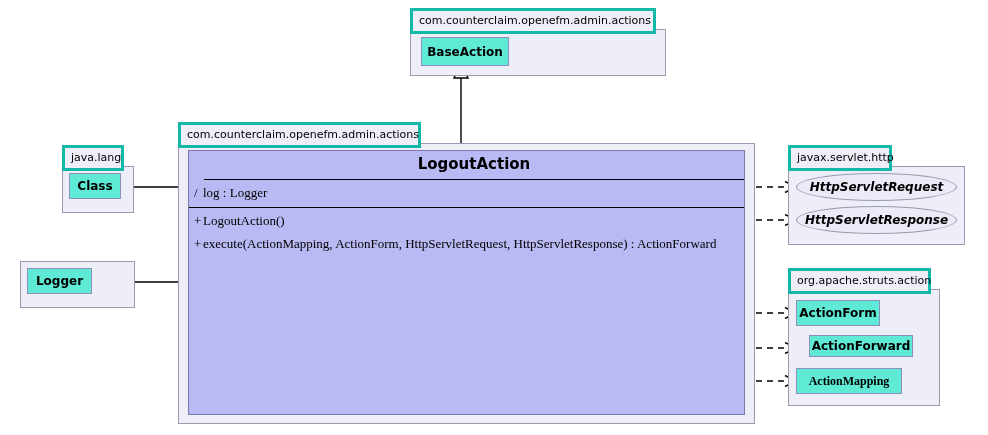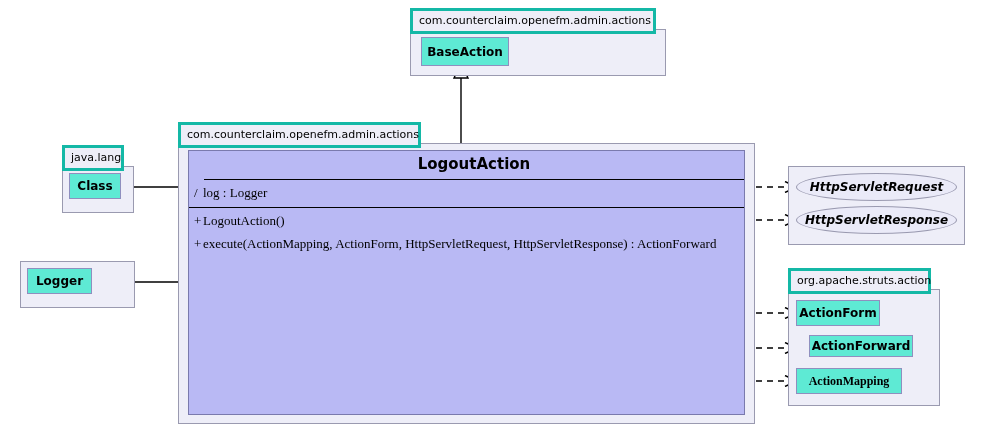--- a/index.html
+++ b/index.html
@@ -200,20 +200,21 @@
   </div>
 
   <div class="package" style="left:20px; top:240px; width:115px; height:62px;">
     <div class="package-body" style="left:0px; top:21px; width:115px; height:47px;"></div>
     <div class="classbox" style="left:7px; top:28px; width:65px; height:26px;">
       <span>Logger</span>
     </div>
   </div>
 
   <div class="package" style="left:788px; top:145px; width:177px; height:95px;">
+    <div class="package-tab" style="width:104px;">javax.servlet.http</div>
     <div class="package-body" style="left:0px; top:21px; width:177px; height:79px;"></div>
     <div class="iface" style="left:8px; top:28px; width:161px; height:28px;">
       <span>HttpServletRequest</span>
     </div>
     <div class="iface" style="left:8px; top:61px; width:161px; height:28px;">
       <span>HttpServletResponse</span>
     </div>
   </div>
 
   <div class="package" style="left:788px; top:268px; width:152px; height:133px;">

